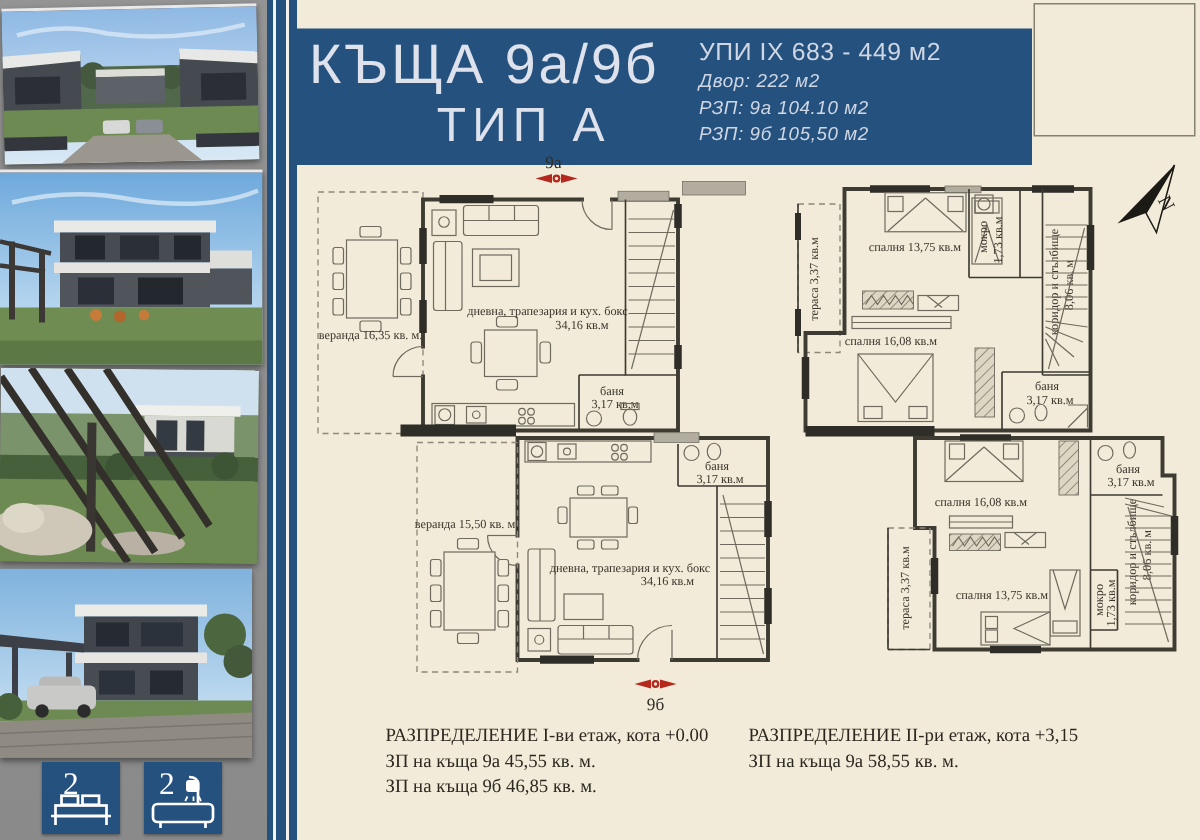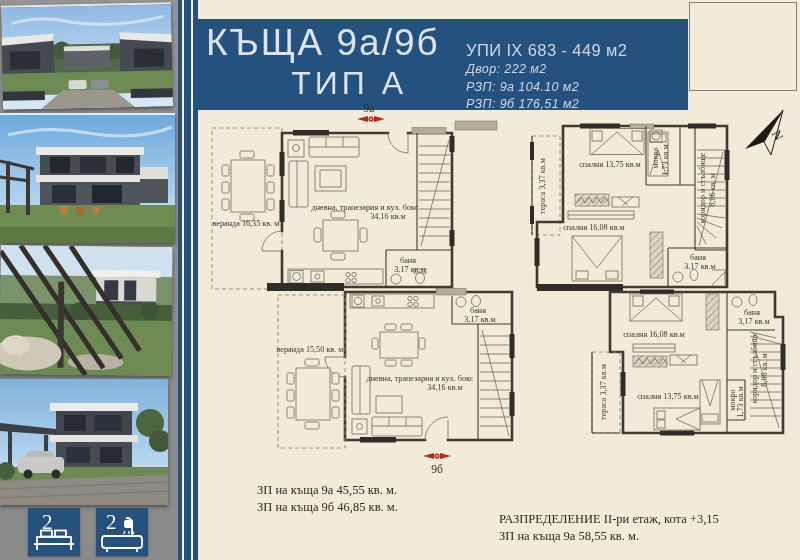--- a/index.html
+++ b/index.html
@@ -23,21 +23,21 @@
   
   .band{position:absolute;left:178px;top:0;width:20px;height:560px;
         background:linear-gradient(90deg,#25517f 0,#25517f 4px,#f4f2ec 4px,#f4f2ec 6px,
                    #25517f 6px,#25517f 13px,#f4f2ec 13px,#f4f2ec 15px,#25517f 15px,#25517f 20px);}
 
   
   .header{position:absolute;left:198px;top:0;width:490px;height:91px;background:#25517f;color:#dde2ec;margin-top:19px;}
   .title-block{position:absolute;left:8px;top:1px;width:215px;text-align:center;}
   .title-line1{font-size:37px;font-weight:300;letter-spacing:2px;line-height:46px;white-space:nowrap;}
   .title-line2{font-size:32px;font-weight:300;letter-spacing:4px;line-height:34px;text-align:right;padding-right:14px;}
-  .info-block{position:absolute;left:268px;top:20px;letter-spacing:.4px;color:#cfd7e4;}
+  .info-block{position:absolute;left:268px;top:5px;letter-spacing:.4px;color:#cfd7e4;}
   .info-line1{font-size:16.5px;line-height:22px;}
   .info-line{font-size:12.5px;line-height:17.5px;font-style:italic;}
 
   .toprightbox{position:absolute;left:689px;top:2px;width:106px;height:87px;
                background:#f2ebd9;border:1px solid #83816f;}
 
   
   .plan{position:absolute;}
   #plan1{left:200px;top:95px;width:320px;height:385px;}
   #plan2{left:520px;top:100px;width:280px;height:380px;}
@@ -48,21 +48,21 @@
   svg .blk{fill:#2f2d27;stroke:none;}
   svg .gry{fill:#b2ad9f;stroke:#6e6a5e;stroke-width:.5;}
   svg .dsh{stroke:#8d887a;stroke-width:.9;fill:none;stroke-dasharray:4 3;}
   svg .lbl{font-family:"Liberation Serif",serif;font-size:8.2px;fill:#3a362c;text-anchor:middle;}
   svg .mk{font-family:"Liberation Serif",serif;font-size:11.5px;fill:#2f2d27;text-anchor:middle;}
   svg .red{fill:#b5281e;}
 
   
   .cap{position:absolute;font-family:"Liberation Serif",serif;font-size:12.5px;
        color:#2c2820;line-height:17px;white-space:nowrap;}
-  #cap1{left:257px;top:482px;} #cap2{left:499px;top:482px;margin-top:29px;}
+  #cap1{left:257px;top:482px;} #cap2{left:499px;top:482px;}
 </style>
 </head>
 <body>
 
 <aside class="sidebar">
 
   <div class="photo" id="ph1">
     <svg viewBox="0 0 170 102" preserveAspectRatio="none">
       <defs>
           <linearGradient id="sky1" x1="0" y1="0" x2="0" y2="1">
@@ -207,21 +207,21 @@
 
 <header class="header">
   <div class="title-block">
     <div class="title-line1">КЪЩА 9а/9б</div>
     <div class="title-line2">ТИП А</div>
   </div>
   <div class="info-block">
     <div class="info-line1">УПИ IX 683 - 449 м2</div>
     <div class="info-line">Двор: 222 м2</div>
     <div class="info-line">РЗП: 9а 104.10 м2</div>
-    <div class="info-line">РЗП: 9б 176,51 м2</div>
+    <div class="info-line">РЗП: 9б 105,50 м2</div>
   </div>
 </header>
 
 <div class="toprightbox"></div>
 
 <svg class="plan" id="plan1" viewBox="200 95 320 385">
   <defs>
     <pattern id="hatch" width="5" height="5" patternUnits="userSpaceOnUse" patternTransform="rotate(45)">
       <rect width="5" height="5" fill="#ddd6c2"></rect>
       <line x1="0" y1="0" x2="0" y2="5" stroke="#8a857a" stroke-width="1.2"></line>
@@ -512,19 +512,20 @@
       <rect class="fn" x="702" y="414" width="16" height="8"></rect>
     <path class="fn" d="M702 380 L710 406 L718 380"></path>
     <rect class="fw" x="654" y="408" width="46" height="22"></rect>
     <rect class="fn" x="657" y="411" width="8" height="8"></rect>
       <rect class="fn" x="657" y="420" width="8" height="8"></rect>
     <path class="fn" d="M700 408 L676 419 L700 430"></path>
   </g>
 </svg>
 
 <div class="cap" id="cap1">
+  <div>РАЗПРЕДЕЛЕНИЕ I-ви етаж, кота +0.00</div>
   <div>ЗП на къща 9а 45,55 кв. м.</div>
   <div>ЗП на къща 9б 46,85 кв. м.</div>
 </div>
 <div class="cap" id="cap2">
   <div>РАЗПРЕДЕЛЕНИЕ II-ри етаж, кота +3,15</div>
   <div>ЗП на къща 9а 58,55 кв. м.</div>
 </div>
 
 </body></html>

